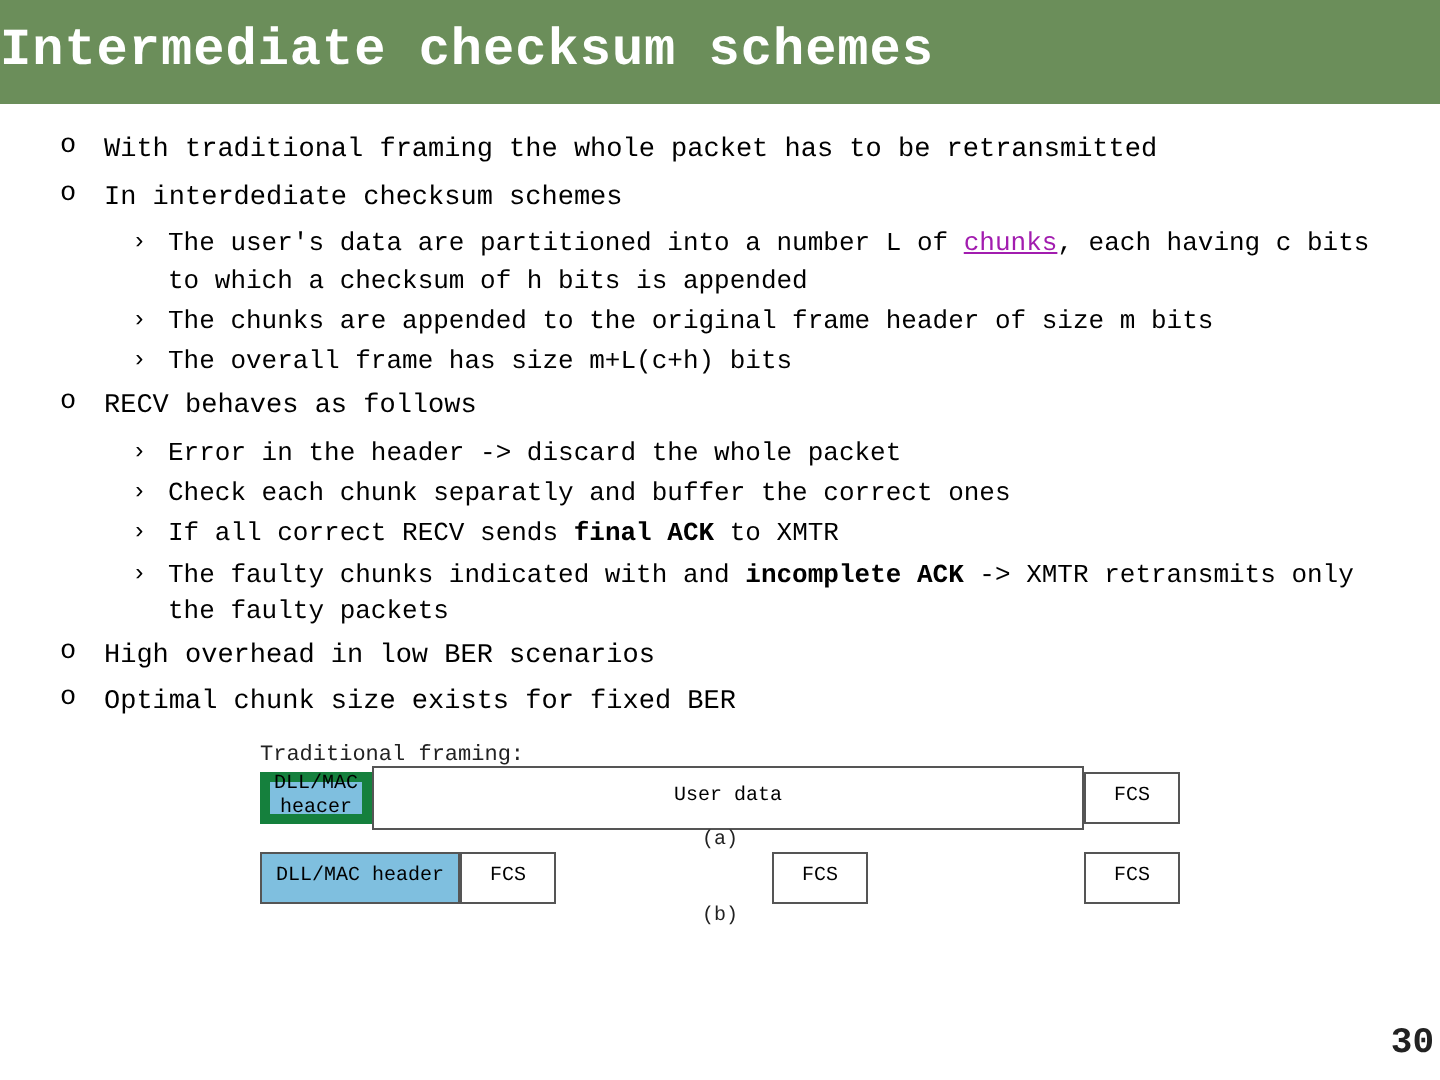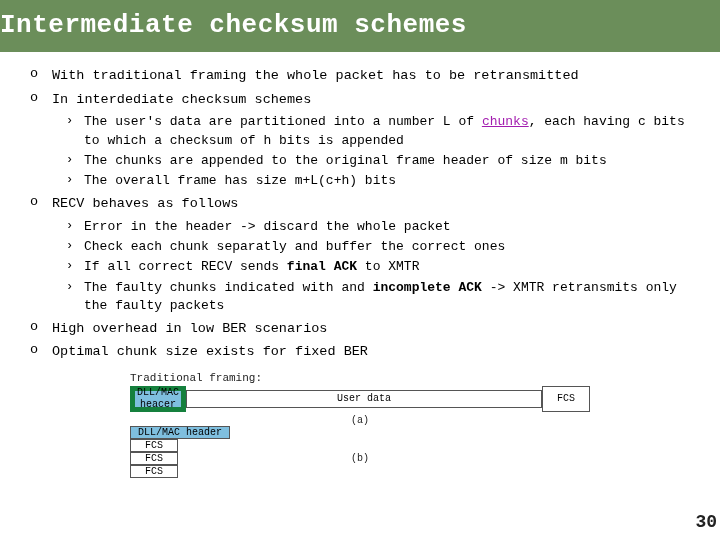--- a/index.html
+++ b/index.html
@@ -86,21 +86,21 @@
       align-items: center;
       justify-content: center;
       font-size: 10px;
       text-align: center;
       line-height: 1.2;
     }
     .box-userdata {
       background: #fff;
       border: 1px solid #555;
       flex: 1;
-      height: 18px;
+      height: 32px;
       display: flex;
       align-items: center;
       justify-content: center;
       font-size: 10px;
     }
     .box-fcs {
       background: #fff;
       border: 1px solid #555;
       width: 48px;
       height: 26px;
@@ -110,23 +110,22 @@
       font-size: 10px;
     }
     .inter-label {
       font-size: 11px;
       color: #222;
       margin-top: 4px;
       margin-bottom: 2px;
     }
     .inter-row {
       display: flex;
-      align-items: flex-start;
-      height: 26px;
-      flex-direction: column;
+      align-items: flex-end;
+      height: 26px;
     }
     .box-dll2 {
       background: #7fbfdf;
       border: 1px solid #555;
       width: 100px;
       height: 26px;
       display: flex;
       align-items: center;
       justify-content: center;
       font-size: 10px;

